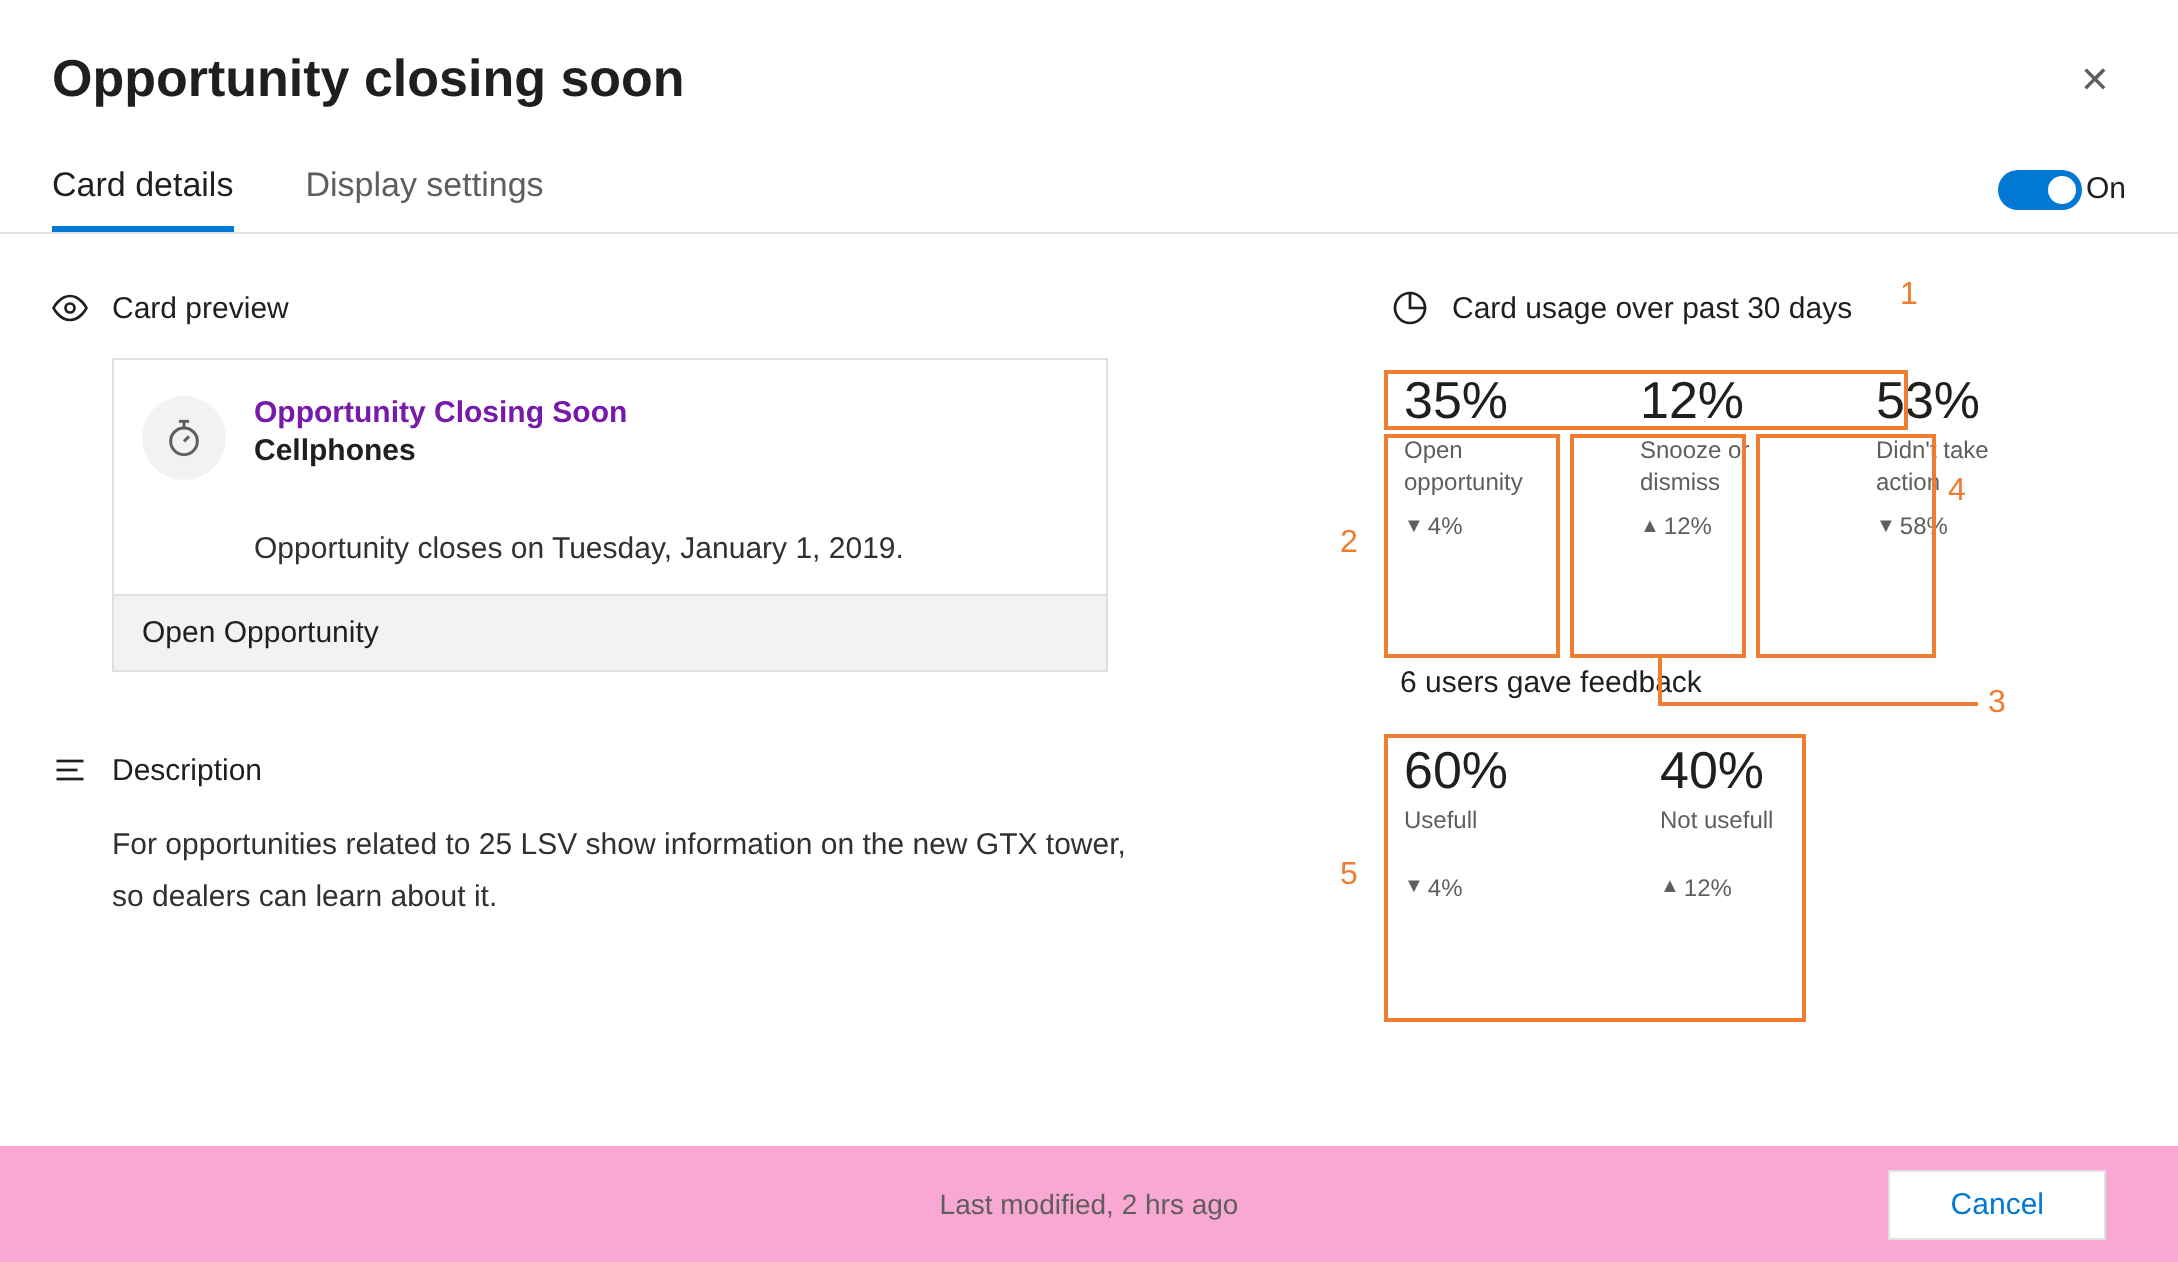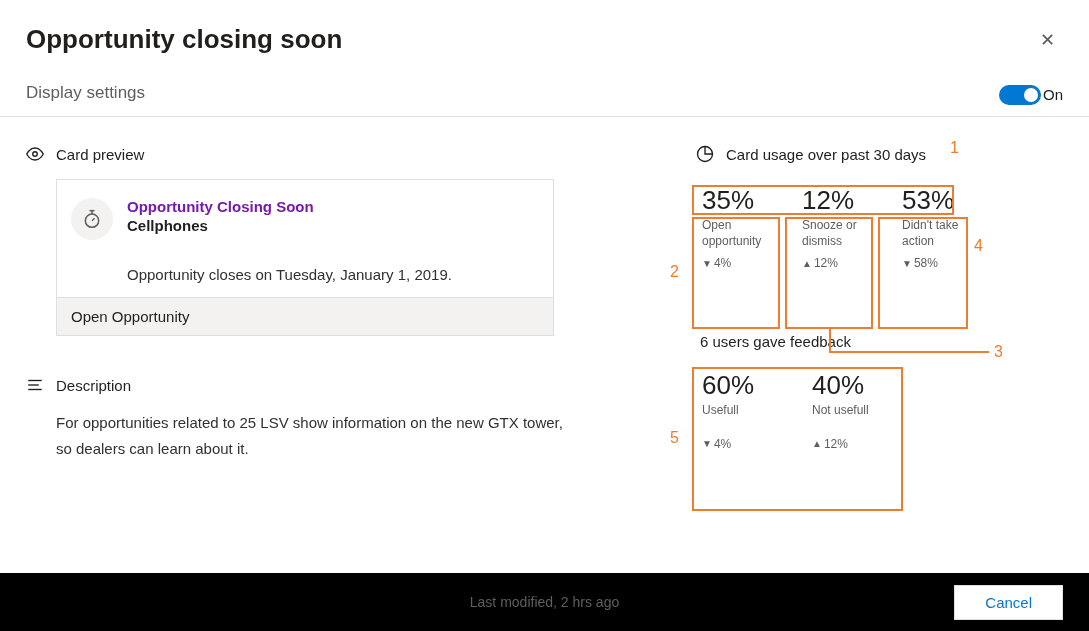--- a/index.html
+++ b/index.html
@@ -163,21 +163,21 @@
       position: relative;
     }
     .usage-summary {
       font-size: 15px;
       margin-top: 18px;
       margin-bottom: 14px;
       padding: 4px;
     }
     .stats-row {
       display: flex;
-      gap: 10px;
+      gap: 28px;
       align-items: flex-end;
     }
     .stat-box {
       padding: 6px;
       width: 90px;
     }
     .stat-pct {
       font-size: 26px;
       font-weight: 400;
       margin-bottom: 2px;
@@ -216,25 +216,25 @@
       color: #ed7d31;
       font-size: 16px;
       font-weight: 400;
     }
     .footer {
       position: absolute;
       bottom: 0;
       left: 0;
       right: 0;
       height: 58px;
-      background: #000000;
+      background: #f9a8d4;
       display: flex;
       align-items: center;
       justify-content: flex-end;
-      padding: 0 26px;
+      padding: 0 36px;
       gap: 14px;
     }
     .footer-text {
       position: absolute;
       left: 50%;
       transform: translateX(-50%);
       font-size: 14px;
       color: #605e5c;
     }
     .btn {
@@ -258,20 +258,21 @@
 
 <div class="header">
   <h1 class="page-title">Opportunity closing soon</h1>
   <button class="close-btn">
     <span>✕</span>
   </button>
 </div>
 
 <div class="tab-row">
   <div class="tabs">
+    <div class="tab active">Card details</div>
     <div class="tab">Display settings</div>
   </div>
   <div class="toggle-group">
     <div class="toggle"></div>
     <span class="toggle-label">On</span>
   </div>
 </div>
 
 <div class="content">
   <div class="left-col">

